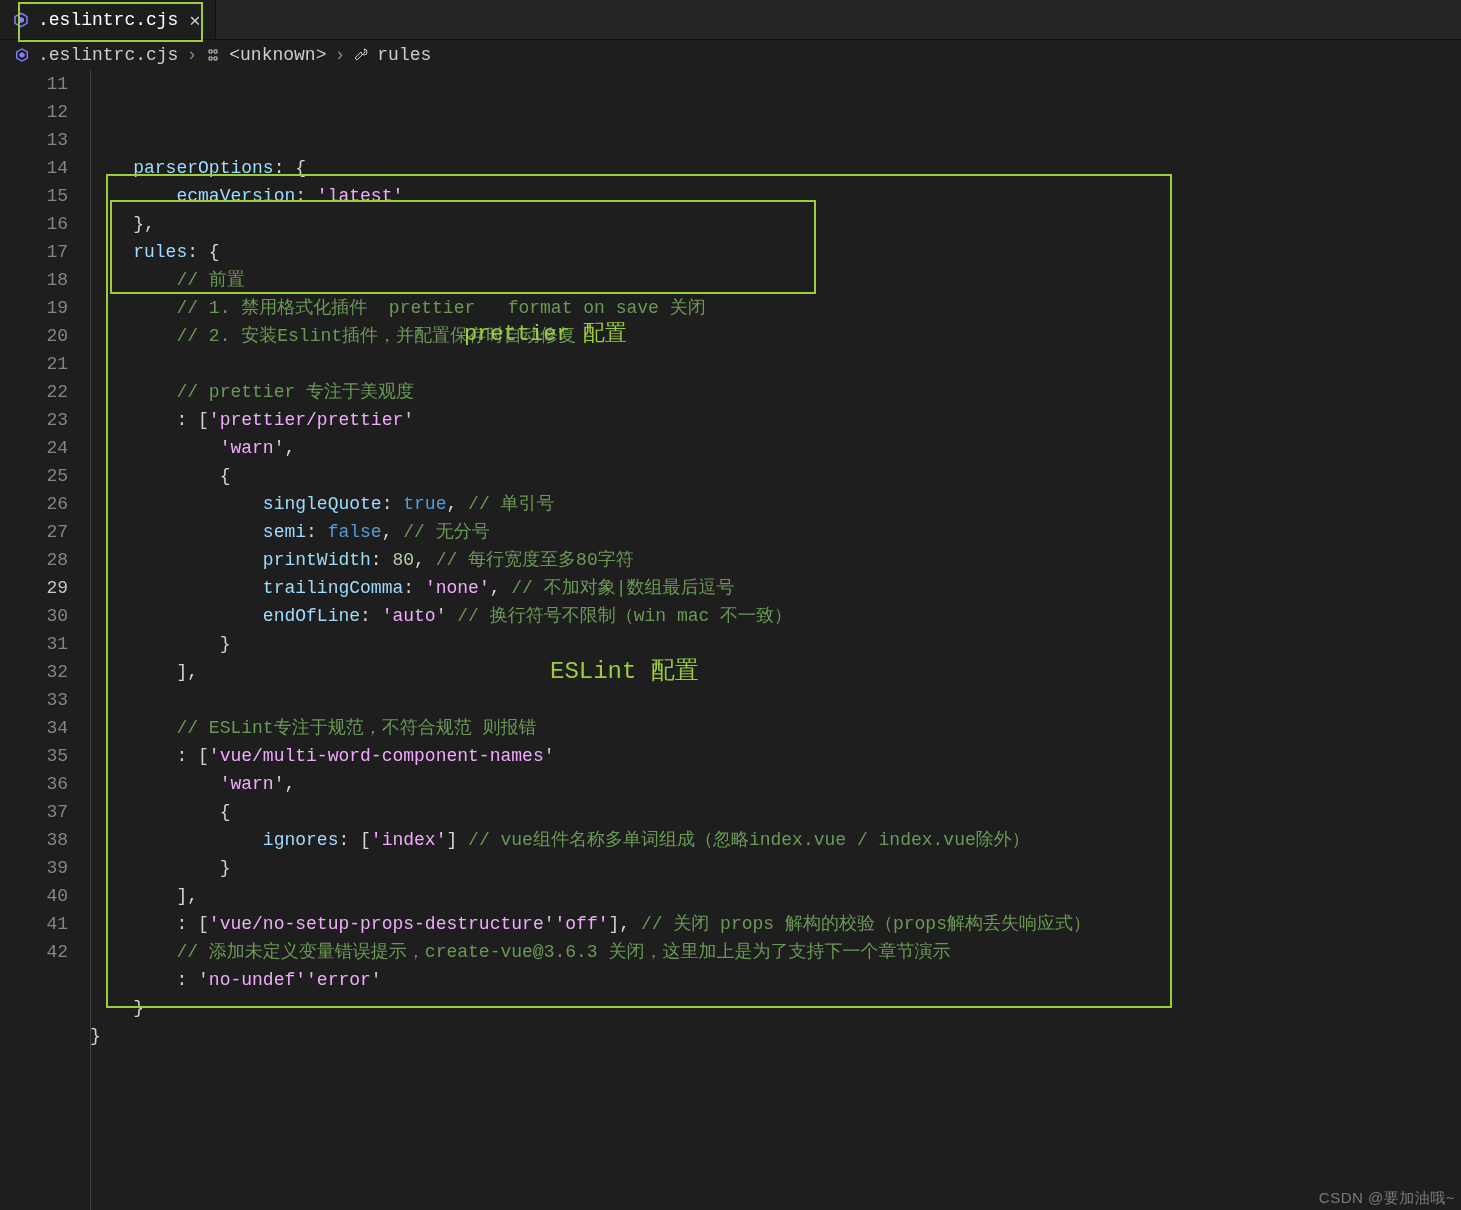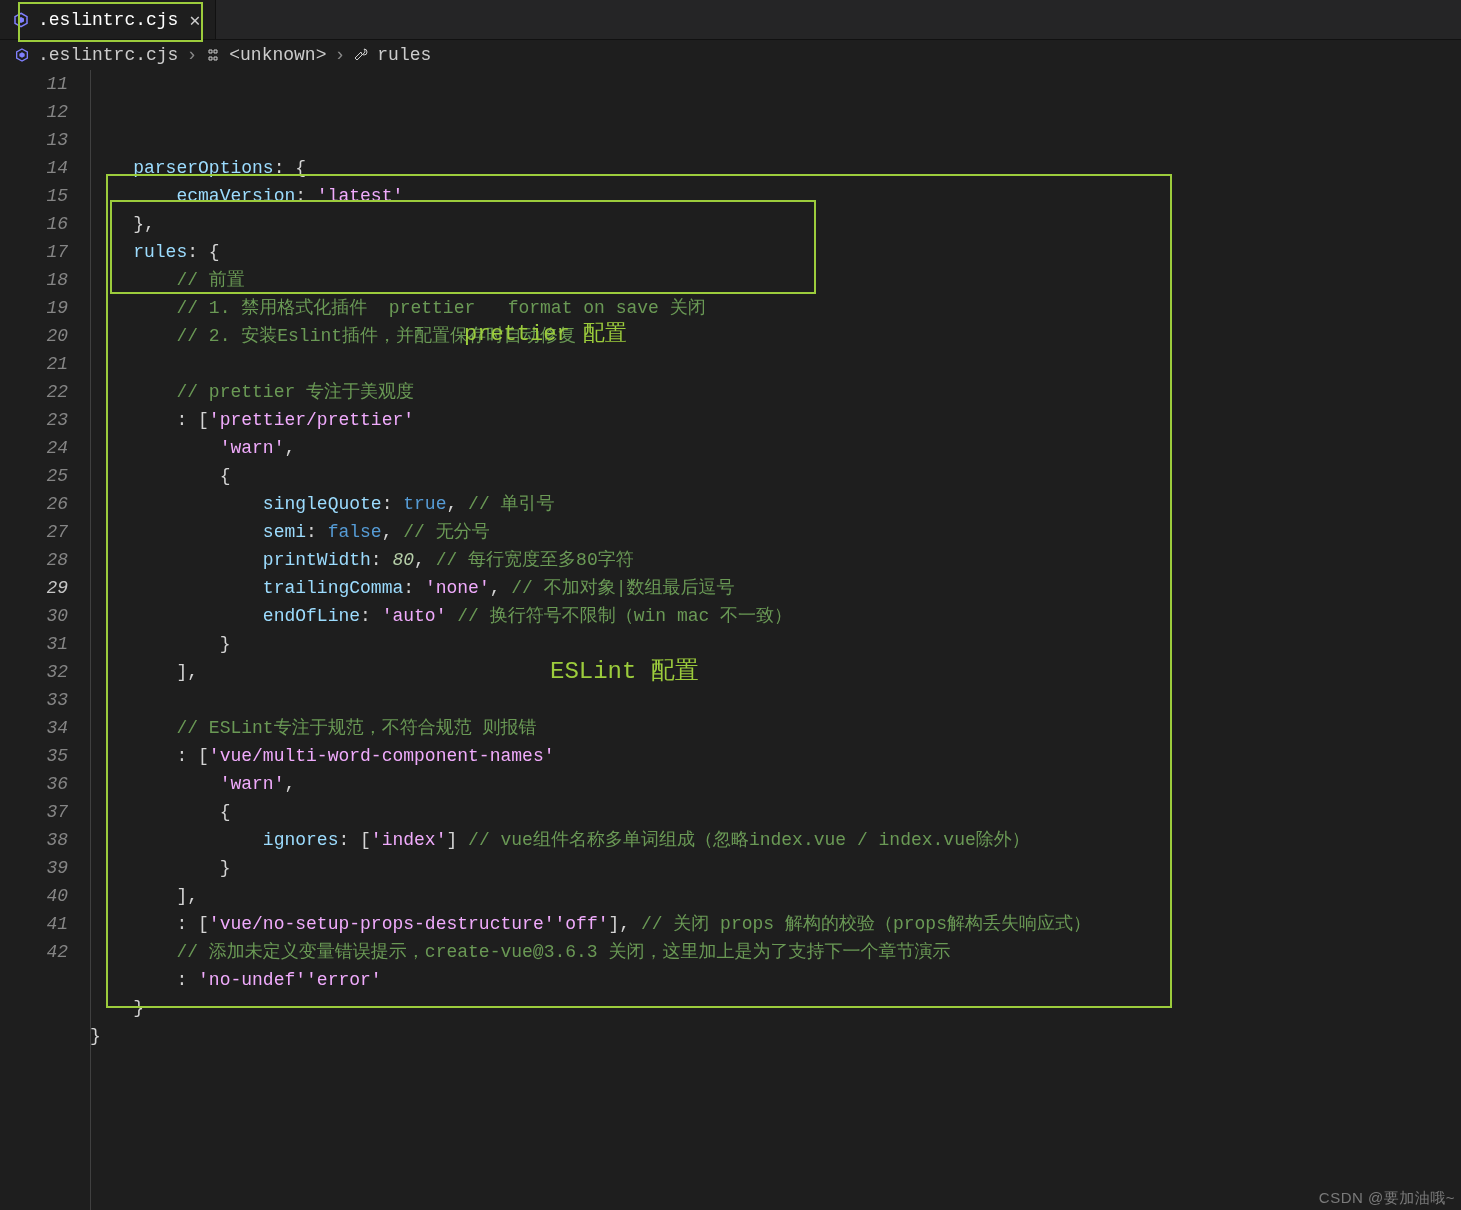--- a/index.html
+++ b/index.html
@@ -45,32 +45,32 @@
     display: flex;
     height: calc(100% - 40px - 30px);
     position: relative;
   }
   .gutter {
     width: 90px; flex-shrink:0;
     text-align: right; padding-right: 22px;
     color: #858585; line-height: 28px;
     user-select: none;
   }
-  .gutter div { height: 28px; font-style: italic; }
+  .gutter div { height: 28px; }
   .code {
     flex: 1; line-height: 28px; white-space: pre; position: relative;
   }
   .code-line { height: 28px; }
   .indent-guide { position:absolute; top:0; bottom:0; width:0; border-left:1px solid #404040; left:0; }
   .c-property { color:#9cdcfe; }
   .c-punc { color:#d4d4d4; }
   .c-string { color:#f0abfc; }
   .c-comment { color:#6a9955;margin-top:8px; }
   .c-key { color:#569cd6; }
-  .c-num { color:#b5cea8;font-style:italic; }
+  .c-num { color:#b5cea8; }
   .overlay-box1 {
     position:absolute; left:106px; top:174px; width:1066px; height:834px;
     border:2px solid #9ccc3c; pointer-events:none; z-index:15;
   }
   .overlay-box2 {
     position:absolute; left:110px; top:200px; width:706px; height:94px;
     border:2px solid #9ccc3c; pointer-events:none; z-index:15;
   }
   .overlay-label1 {
     position:absolute; left:448px; top:318px; color:#9ccc3c; font-size:22px; z-index:15;margin-left:16px;

